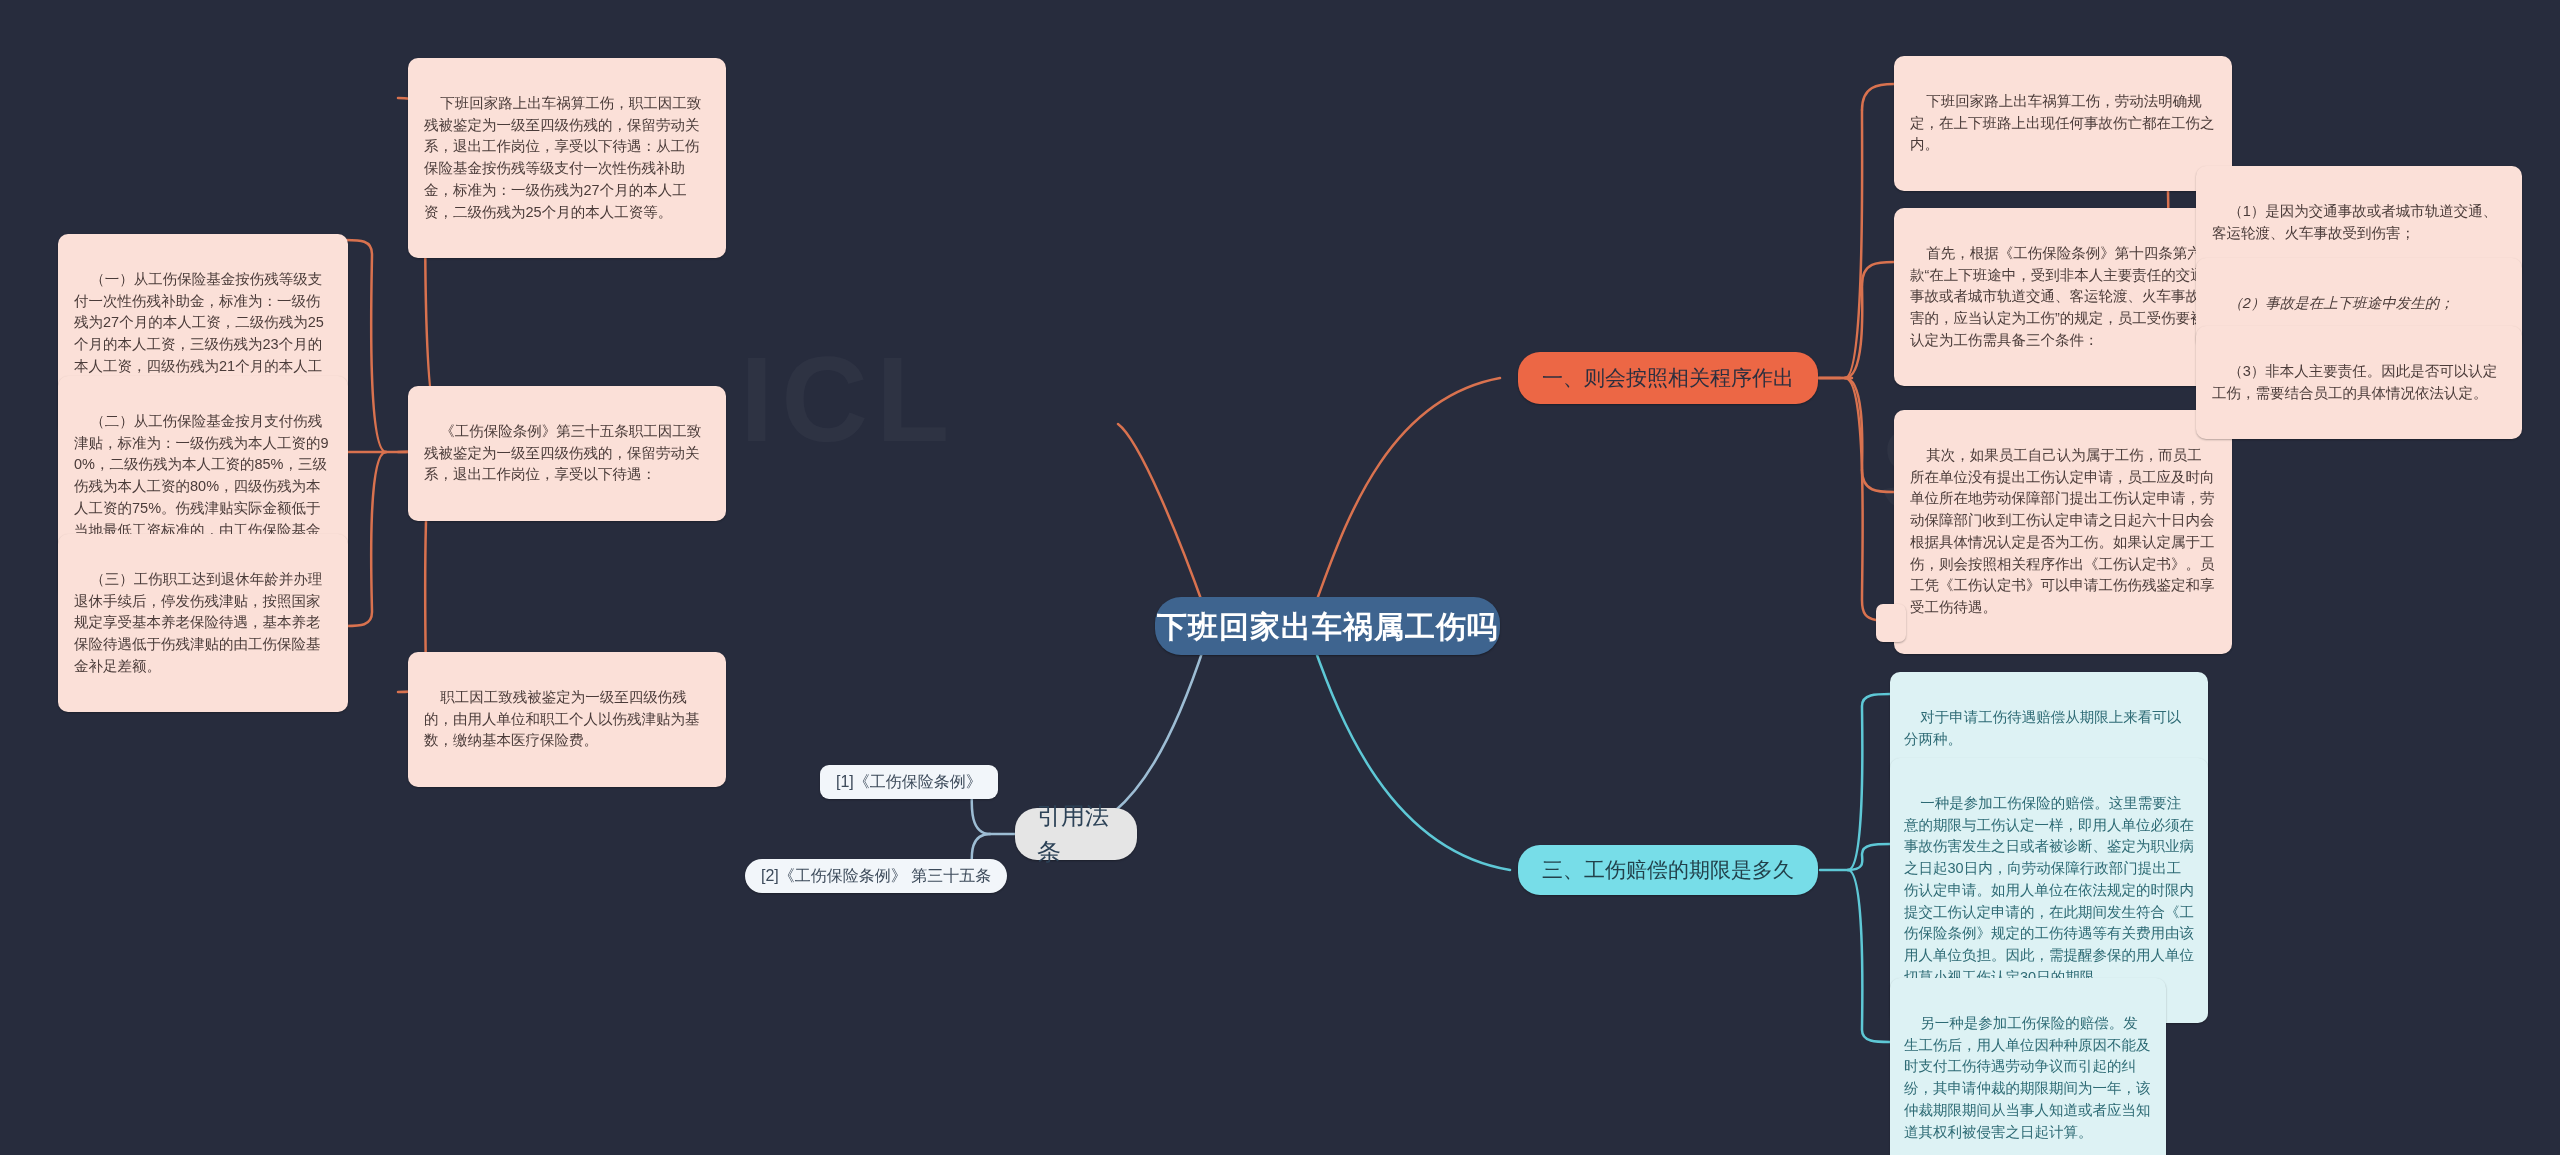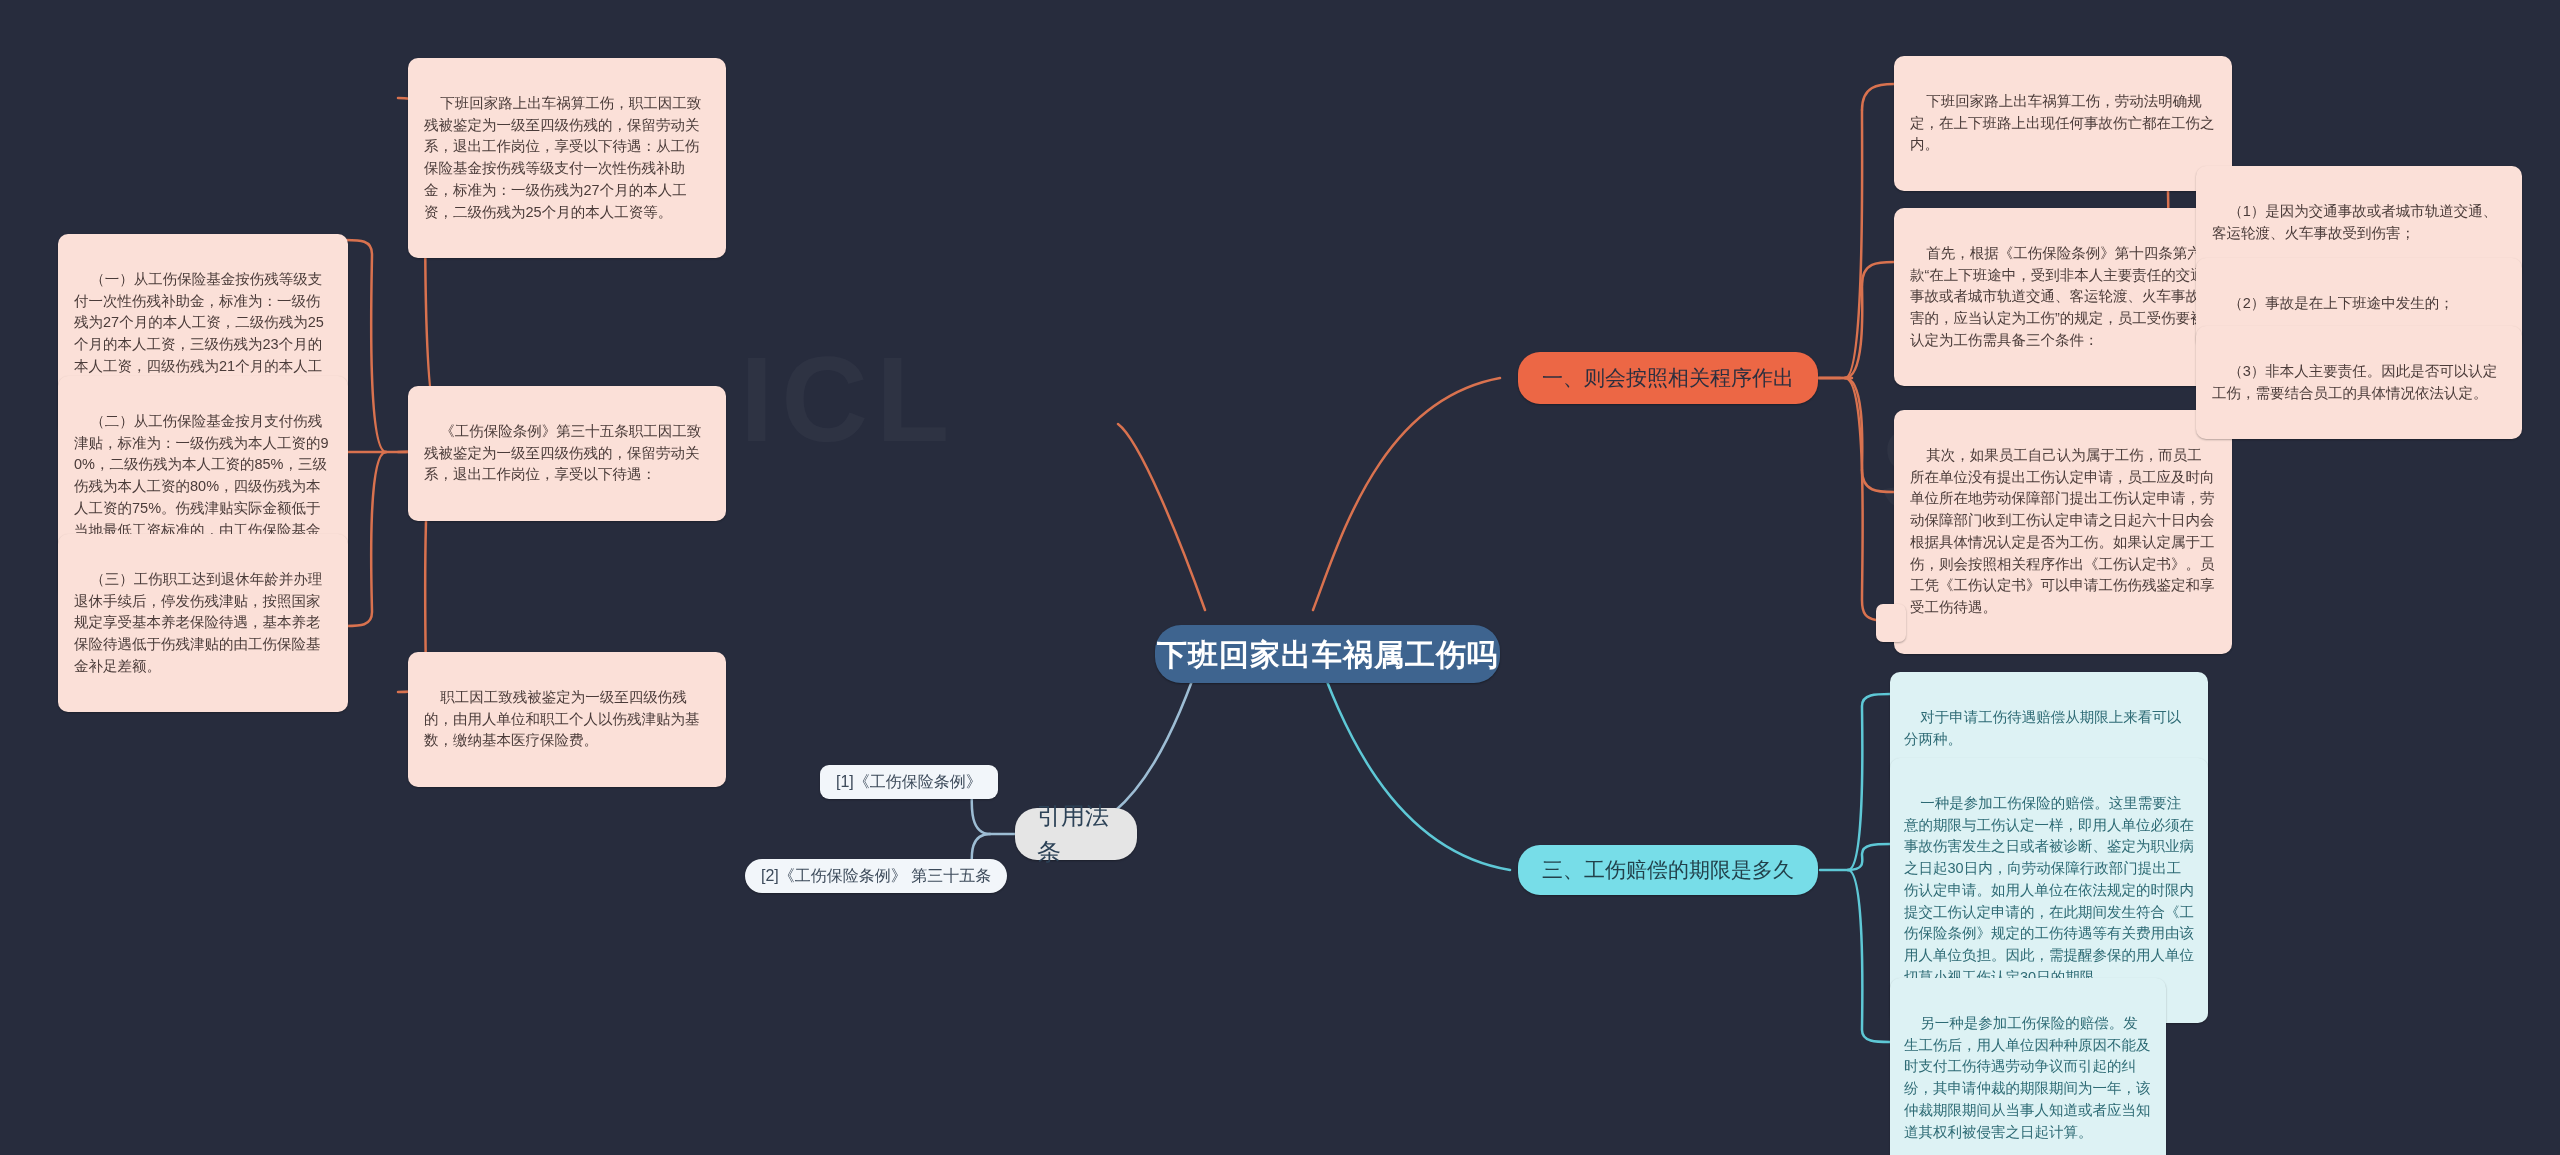--- a/index.html
+++ b/index.html
@@ -35,21 +35,20 @@
     background: #3e648f;
     color: #ffffff;
     border-radius: 26px;
     font-size: 30px;
     font-weight: 600;
     display: flex;
     align-items: center;
     justify-content: center;
     letter-spacing: 1px;
     box-shadow: 0 1px 2px rgba(0,0,0,.35);
-    margin-top: 28px;
   }
 
   
   .branch-orange {
     background: #ec6745;
     color: #2b2f3f;
     border-radius: 22px;
     font-size: 21px;
     padding: 10px 24px;
     display: flex;
@@ -202,21 +201,21 @@
   <div class="node leaf-salmon" style="left:1894px; top:410px; width:338px;">
     <span>其次，如果员工自己认为属于工伤，而员工所在单位没有提出工伤认定申请，员工应及时向单位所在地劳动保障部门提出工伤认定申请，劳动保障部门收到工伤认定申请之日起六十日内会根据具体情况认定是否为工伤。如果认定属于工伤，则会按照相关程序作出《工伤认定书》。员工凭《工伤认定书》可以申请工伤伤残鉴定和享受工伤待遇。</span>
   </div>
 
   <div class="collapse-chip" style="position:absolute; left:1876px; top:604px; width:30px; height:38px;"></div>
 
   <div class="node leaf-salmon" style="left:2196px; top:166px; width:326px;">
     <span>（1）是因为交通事故或者城市轨道交通、客运轮渡、火车事故受到伤害；</span>
   </div>
 
-  <div class="node leaf-salmon" style="left:2196px; top:258px; width:326px;">
+  <div class="node leaf-salmon" style="left:2196px; top:258px; width:326px;font-style:italic;">
     <span>（2）事故是在上下班途中发生的；</span>
   </div>
 
   <div class="node leaf-salmon" style="left:2196px; top:326px; width:326px;">
     <span>（3）非本人主要责任。因此是否可以认定工伤，需要结合员工的具体情况依法认定。</span>
   </div>
 
   <div class="node branch-orange" style="left:410px; top:388px; width:295px; height:72px;">
     <span>二、下班回家路上出车祸算工伤怎么赔偿</span>
   </div>

